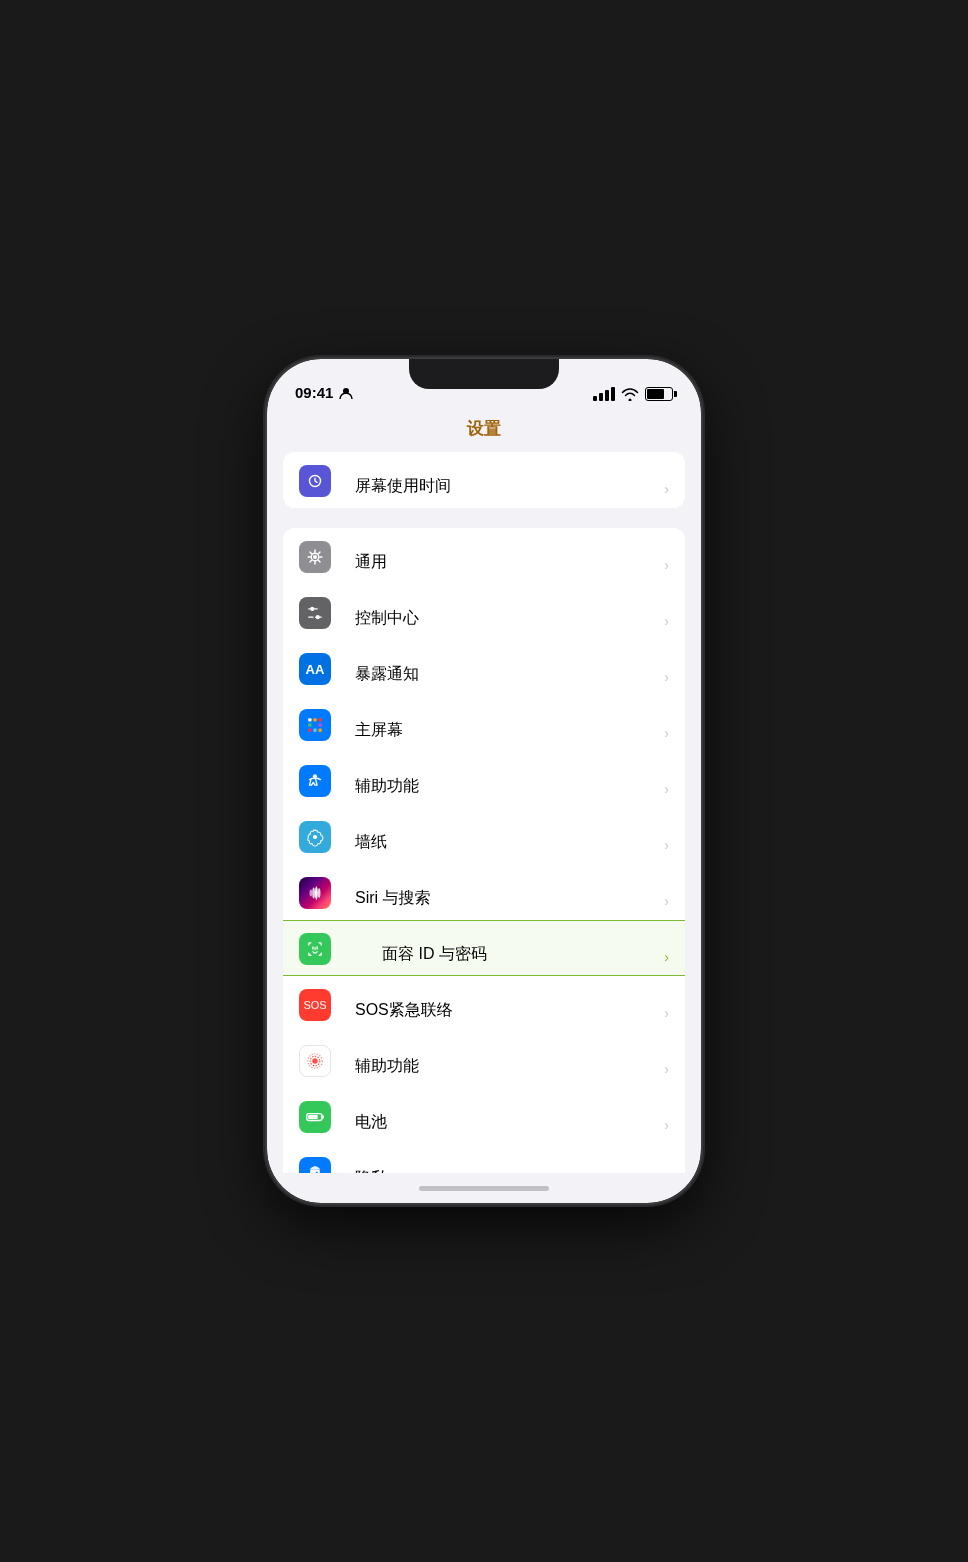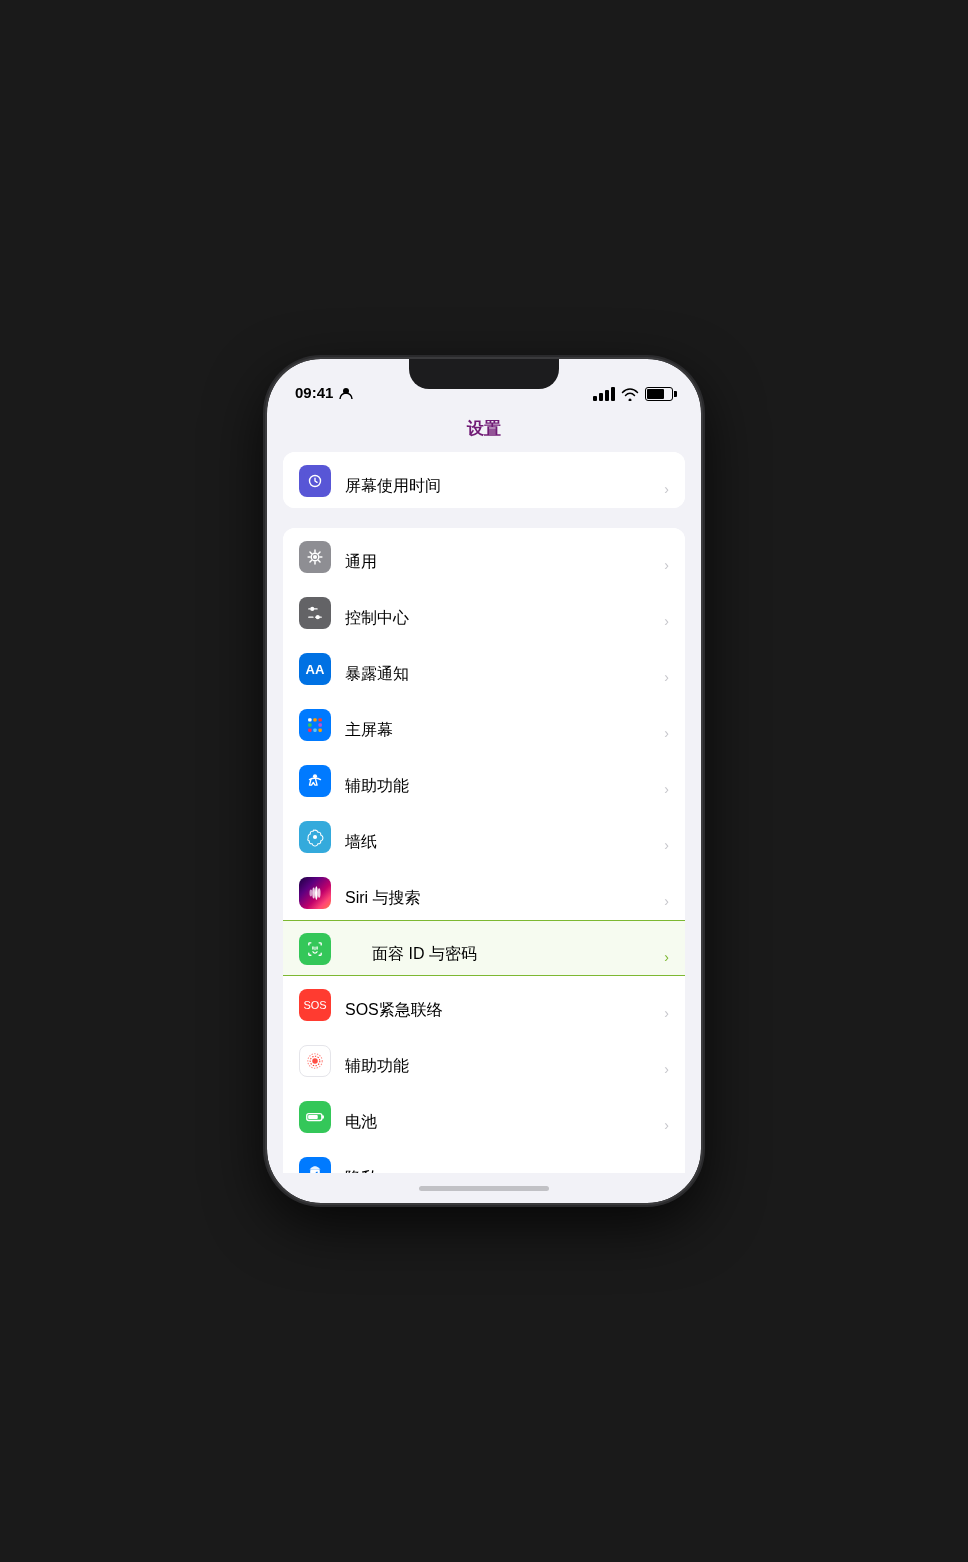--- a/index.html
+++ b/index.html
@@ -111,21 +111,21 @@
       flex: 1;
       overflow-y: auto;
       overflow-x: hidden;
     }
     .content::-webkit-scrollbar { display: none; }
     
     .page-title {
       text-align: center;
       font-size: 17px;
       font-weight: 600;
-      color: #701a75;
+      color: #a16207;
       padding: 8px 0 12px;
     }
     
     .settings-group {
       background: #fff;
       border-radius: 12px;
       margin: 0 16px 20px;
       overflow: hidden;
     }
     .settings-row {
@@ -164,21 +164,21 @@
       height: 1px !important;
       left: 0 !important;
     }
     .icon-wrap {
       width: 32px;
       height: 32px;
       border-radius: 8px;
       display: flex;
       align-items: center;
       justify-content: center;
-      margin-right: 14px;
+      margin-right: 24px;
       flex-shrink: 0;
       font-size: 18px;
     }
     .row-label {
       flex: 1;
       font-size: 16px;
       color: #000;
     }
     .chevron {
       color: #c7c7cc;

